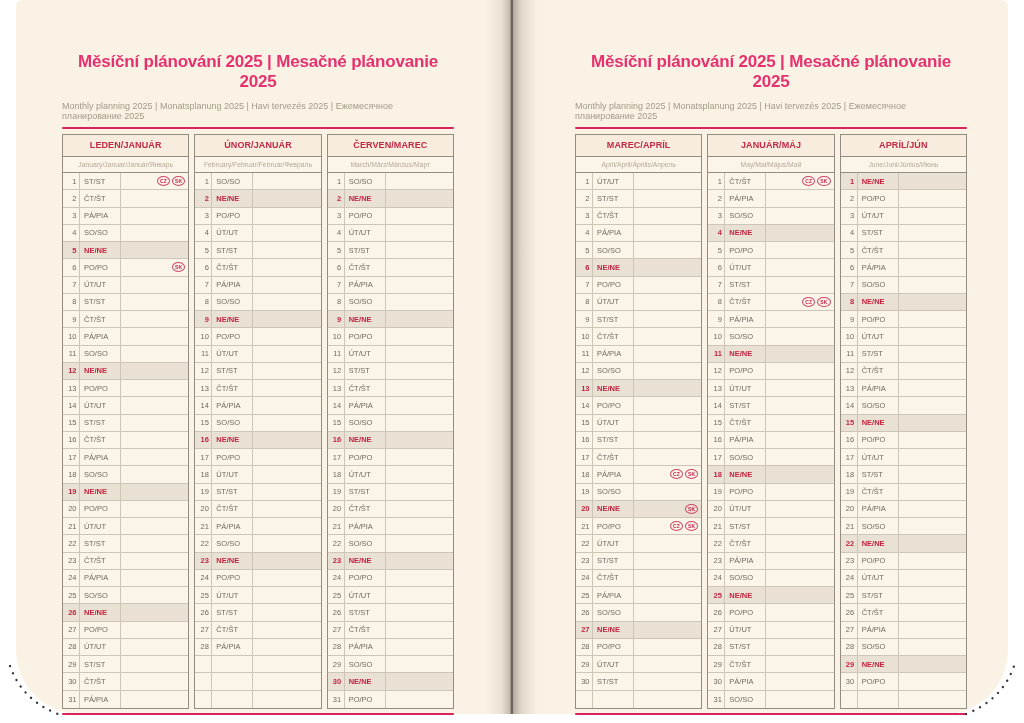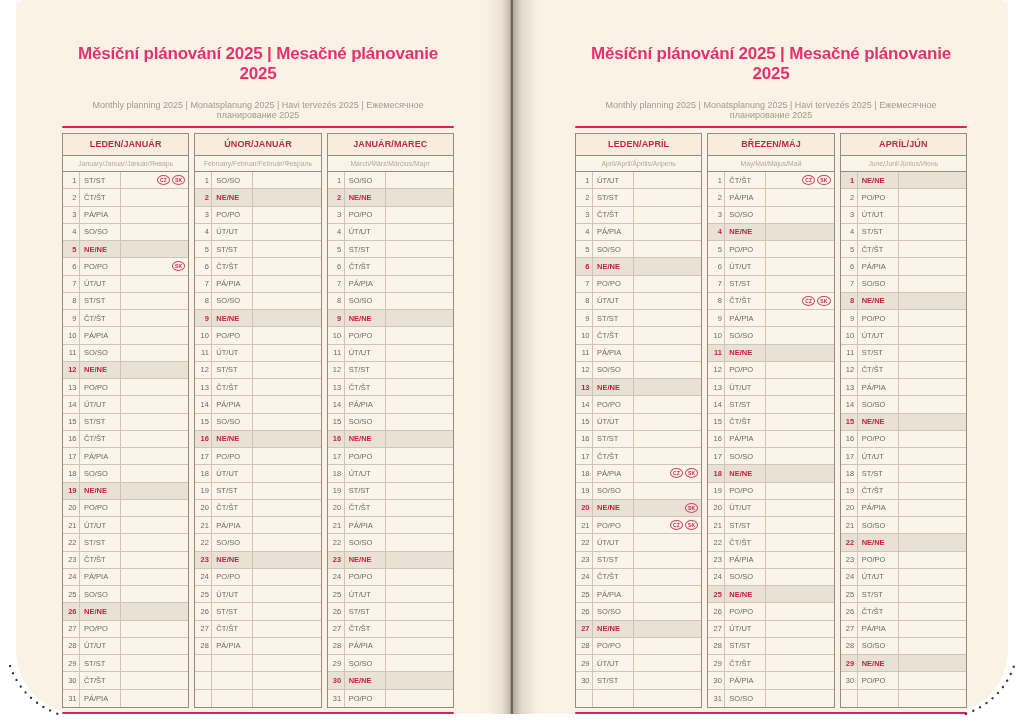--- a/index.html
+++ b/index.html
@@ -5,26 +5,26 @@
   *{box-sizing:border-box;margin:0;padding:0}
   html,body{width:1024px;height:723px;background:#ffffff;overflow:hidden;
     font-family:"Liberation Sans","DejaVu Sans",sans-serif;position:relative}
   .book{position:absolute;left:16px;right:16px;top:0;bottom:9px;
     background:#faf2e5;border-radius:6px 6px 64px 64px}
   .spine{position:absolute;left:486px;top:0;bottom:9px;width:52px;pointer-events:none;
     background:linear-gradient(to right,
       rgba(95,80,62,0) 0%, rgba(95,80,62,0.10) 30%, rgba(70,58,45,0.30) 46%,
       rgba(35,30,25,0.80) 50%, rgba(70,60,50,0.38) 53%,
       rgba(90,80,68,0.16) 68%, rgba(95,80,62,0) 100%)}
-  .sheet{position:absolute;top:0;width:392px}
+  .sheet{position:absolute;top:8px;width:392px}
   .sheet.left{left:62px}
   .sheet.right{left:575px}
   .title{margin-top:44px;text-align:center;font-size:17px;font-weight:bold;
     color:#e5326e;letter-spacing:-0.2px}
-  .subtitle{margin-top:16px;text-align:center;font-size:9px;color:#a39a8a}
+  .subtitle{margin-top:9px;text-align:left;font-size:9px;color:#a39a8a}
   .rule{height:2px;background:#d8245c;margin-top:6px;border-radius:1px}
   .months{display:flex;gap:5px;margin-top:5px}
   .month{flex:1;border:1px solid #938d81;background:#fbf4e8}
   .m-head{height:22px;line-height:21px;text-align:center;font-weight:bold;font-size:9px;
     color:#c22944;background:#f8ecde;border-bottom:1px solid #938d81;letter-spacing:0.1px}
   .m-sub{height:16px;line-height:15px;text-align:center;font-size:6.8px;color:#b5ab97;
     border-bottom:1px solid #938d81;white-space:nowrap;overflow:hidden}
   .m-row{display:flex;height:17.25px;border-bottom:1px solid #cdc6b7;
     font-size:7.5px;color:#6f6a60;align-items:stretch}
   .m-row:last-child{border-bottom:none}
@@ -369,21 +369,21 @@
           <span class="c-day"></span>
           <span class="c-note"></span>
         </div>
         <div class="m-row">
           <span class="c-num"></span>
           <span class="c-day"></span>
           <span class="c-note"></span>
         </div>
       </div>
     <div class="month">
-        <div class="m-head">JANUÁR/MAREC</div>
+        <div class="m-head">ČERVEN/MAREC</div>
         <div class="m-sub">March/März/Március/Март</div>
         <div class="m-row">
           <span class="c-num">1</span>
           <span class="c-day">SO/SO</span>
           <span class="c-note"></span>
         </div>
         <div class="m-row sun">
           <span class="c-num">2</span>
           <span class="c-day">NE/NE</span>
           <span class="c-note"></span>
@@ -537,21 +537,21 @@
   </div>
   <div class="rule bottom-rule"></div>
 </div>
 
 <div class="sheet right">
   <div class="title">Měsíční plánování 2025 | Mesačné plánovanie 2025</div>
   <div class="subtitle">Monthly planning 2025 | Monatsplanung 2025 | Havi tervezés 2025 | Ежемесячное планирование 2025</div>
   <div class="rule"></div>
   <div class="months">
     <div class="month">
-        <div class="m-head">LEDEN/APRÍL</div>
+        <div class="m-head">MAREC/APRÍL</div>
         <div class="m-sub">April/April/Április/Апрель</div>
         <div class="m-row">
           <span class="c-num">1</span>
           <span class="c-day">ÚT/UT</span>
           <span class="c-note"></span>
         </div>
         <div class="m-row">
           <span class="c-num">2</span>
           <span class="c-day">ST/ST</span>
           <span class="c-note"></span>
@@ -704,21 +704,21 @@
           <span class="c-day">ST/ST</span>
           <span class="c-note"></span>
         </div>
         <div class="m-row">
           <span class="c-num"></span>
           <span class="c-day"></span>
           <span class="c-note"></span>
         </div>
       </div>
     <div class="month">
-        <div class="m-head">BŘEZEN/MÁJ</div>
+        <div class="m-head">JANUÁR/MÁJ</div>
         <div class="m-sub">May/Mai/Május/Май</div>
         <div class="m-row">
           <span class="c-num">1</span>
           <span class="c-day">ČT/ŠT</span>
           <span class="c-note">
             <span class="badge">CZ</span>
             <span class="badge">SK</span>
           </span>
         </div>
         <div class="m-row">

